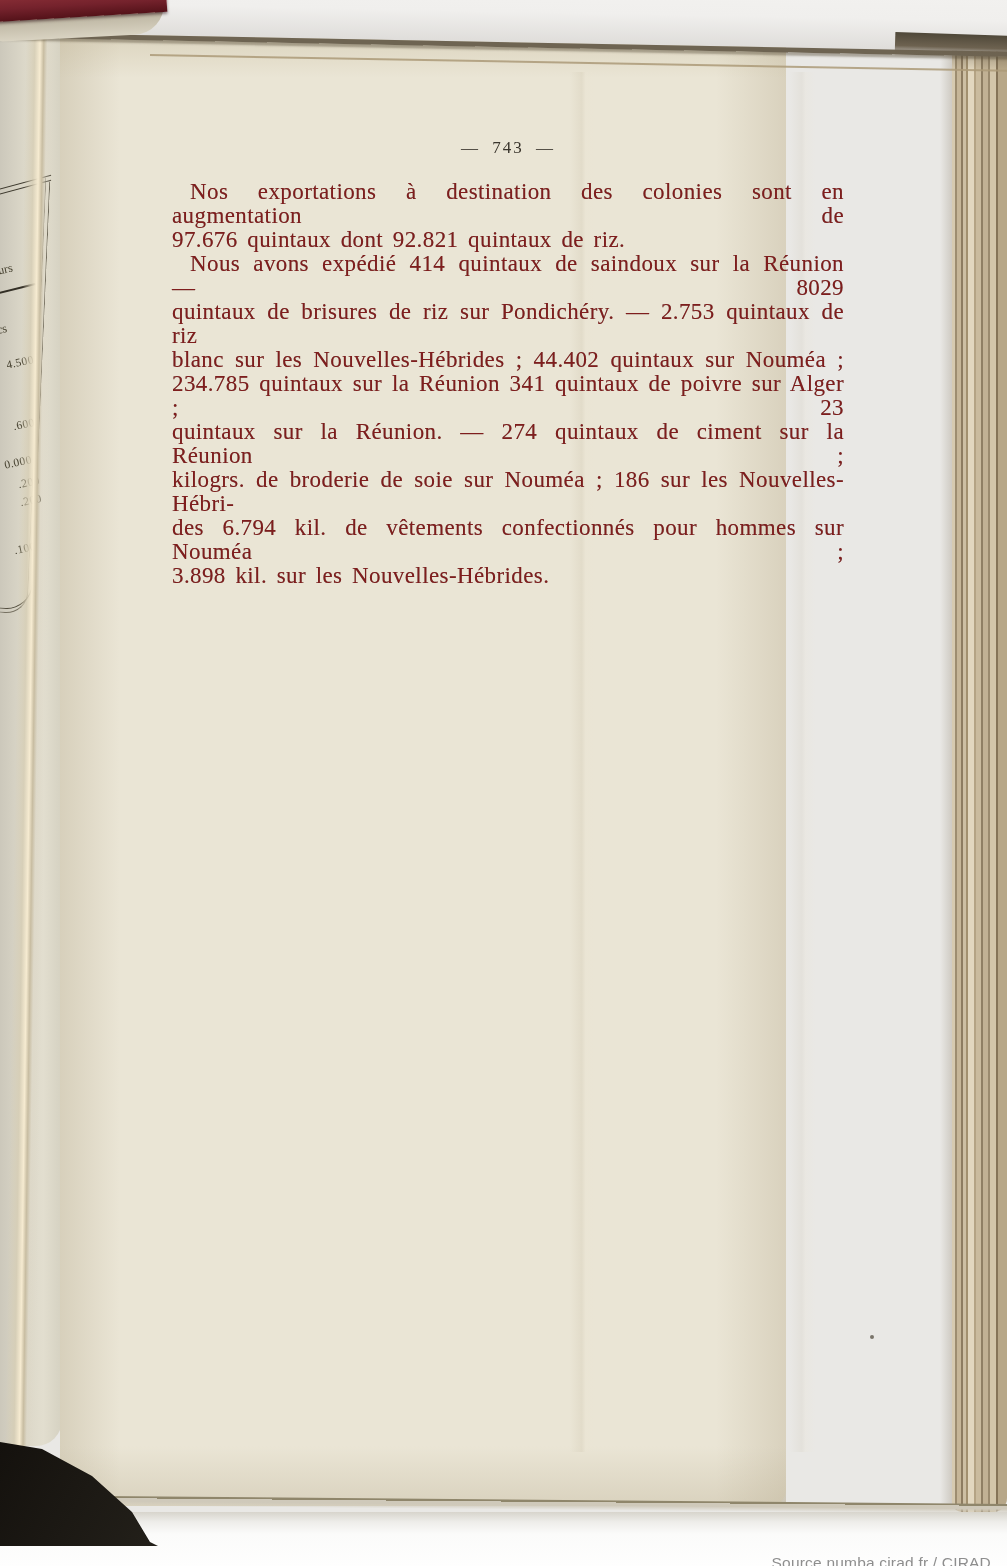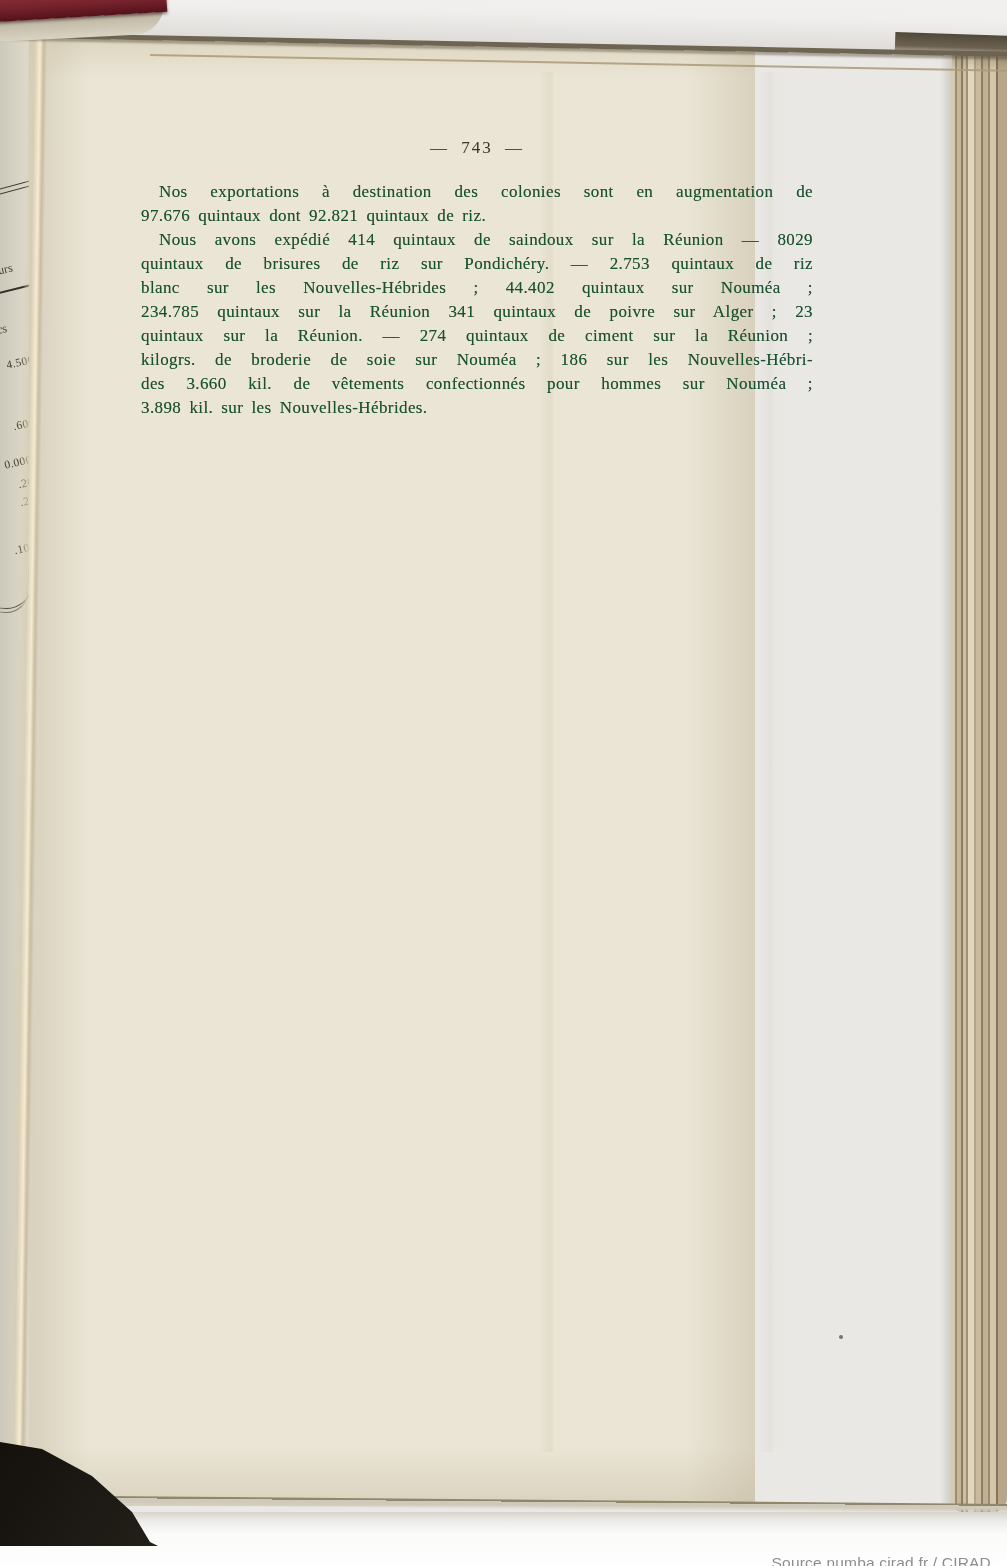--- a/index.html
+++ b/index.html
@@ -35,21 +35,21 @@
   .tf-frame{position:absolute;border-right:1.6px solid #4a4536;border-bottom:1.6px solid #4a4536;border-radius:0 0 26px 0;transform:rotate(2.5deg);}
   .tf-frame2{position:absolute;border-right:1.2px solid #5a5444;border-bottom:1.2px solid #5a5444;border-radius:0 0 22px 0;transform:rotate(2.5deg);opacity:.75;}
   
   .gutter{
     position:absolute;left:26px;top:28px;width:30px;height:1450px;
     transform:rotate(.85deg);transform-origin:top center;
     background:linear-gradient(90deg,rgba(170,158,130,0) 0,rgba(214,205,180,.8) 30%,#f6ebd1 48%,#c8bda2 60%,rgba(220,213,196,.4) 72%,rgba(220,213,196,0) 100%);
   }
   
   .main-page{
-    position:absolute;left:29px;top:32px;width:726px;height:1474px;
+    position:absolute;left:60px;top:32px;width:726px;height:1474px;
     background:#eae5d5;
     border-radius:2px 3px 16px 70px / 2px 3px 16px 26px;
   }
   .main-page .shade-left{position:absolute;left:0;top:0;width:60px;height:100%;
     background:linear-gradient(90deg,rgba(180,168,140,.35),rgba(180,168,140,0));}
   .main-page .shade-right{position:absolute;right:0;top:0;width:70px;height:100%;
     background:linear-gradient(90deg,rgba(172,158,128,0),rgba(172,158,128,.28));}
   .main-page .shade-top{position:absolute;left:0;top:0;width:100%;height:46px;
     background:linear-gradient(180deg,rgba(196,184,152,.4),rgba(196,184,152,0));}
   .main-page .shade-bottom{position:absolute;left:0;bottom:0;width:100%;height:60px;
@@ -62,22 +62,22 @@
   }
   .speck{position:absolute;left:810px;top:1303px;width:4px;height:4px;border-radius:50%;background:#5c564a;opacity:.8;}
   
   .content{position:absolute;left:112px;top:106px;width:672px;color:#332e26;}
   .pagenum{
     text-align:center;font-size:17px;letter-spacing:2px;word-spacing:6px;
     margin-bottom:22px;color:#3a352c;
   }
   .para{margin:0;}
   .tl{
-    font-size:17px;line-height:24px;letter-spacing:.4px;word-spacing:3.5px;
-    text-align:justify;text-align-last:justify;white-space:normal;color:#14532d;
+    font-size:23px;line-height:24px;letter-spacing:.4px;word-spacing:3.5px;
+    text-align:justify;text-align-last:justify;white-space:normal;color:#7f1d1d;
     text-shadow:0 0 .6px rgba(51,46,38,.45);
   }
   .tl.first{text-indent:18px;}
   .tl.last{text-align-last:left;}
   
   .top-cover{
     position:absolute;left:-20px;top:-70px;width:1100px;height:102px;
     transform:rotate(1.1deg);transform-origin:left bottom;
     background:linear-gradient(180deg,#f6f5f3 0,#f0efed 70%,#dfddda 100%);
     border-bottom:5px solid #6e6452;
@@ -159,21 +159,21 @@
         <div class="tl first">Nos exportations à destination des colonies sont en augmentation de</div>
         <div class="tl last">97.676 quintaux dont 92.821 quintaux de riz.</div>
       </div>
       <div class="para">
         <div class="tl first">Nous avons expédié 414 quintaux de saindoux sur la Réunion — 8029</div>
         <div class="tl">quintaux de brisures de riz sur Pondichéry. — 2.753 quintaux de riz</div>
         <div class="tl">blanc sur les Nouvelles-Hébrides ; 44.402 quintaux sur Nouméa ;</div>
         <div class="tl">234.785 quintaux sur la Réunion 341 quintaux de poivre sur Alger ; 23</div>
         <div class="tl">quintaux sur la Réunion. — 274 quintaux de ciment sur la Réunion ;</div>
         <div class="tl">kilogrs. de broderie de soie sur Nouméa ; 186 sur les Nouvelles-Hébri-</div>
-        <div class="tl">des 3.660 kil. de vêtements confectionnés pour hommes sur Nouméa ;</div>
+        <div class="tl">des 6.794 kil. de vêtements confectionnés pour hommes sur Nouméa ;</div>
         <div class="tl last">3.898 kil. sur les Nouvelles-Hébrides.</div>
       </div>
     </div>
     <div class="speck"></div>
   </div>
 
   <div class="gutter"></div>
 
   <div class="under-edge-line"></div>
 

